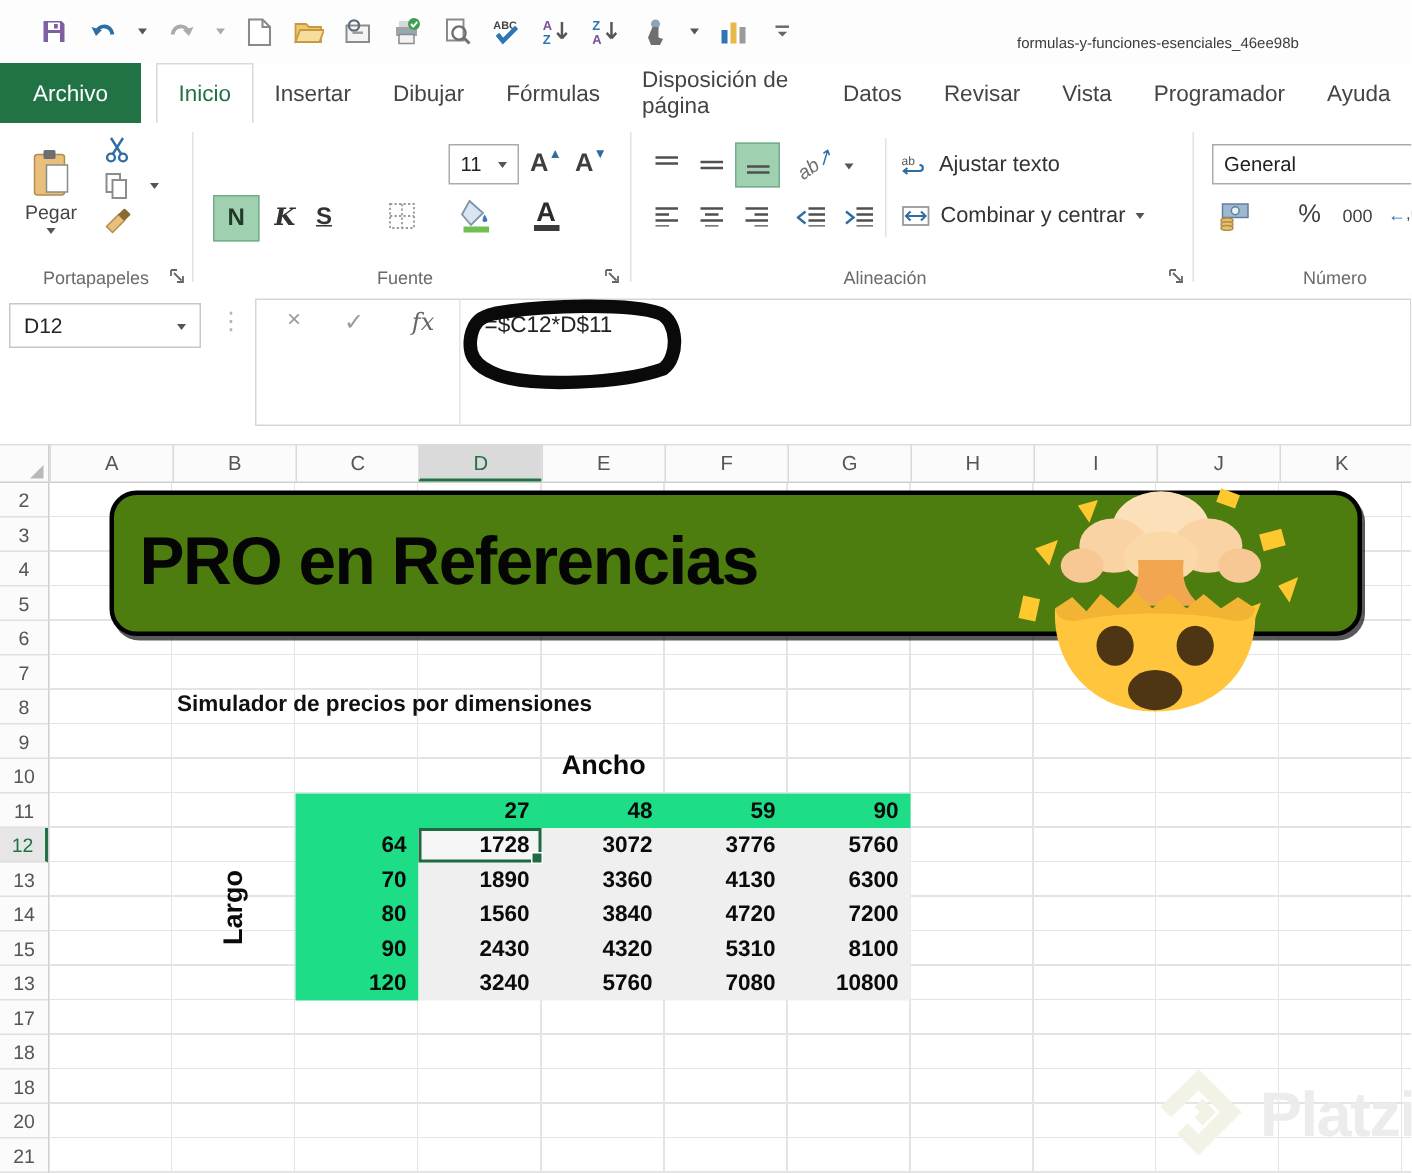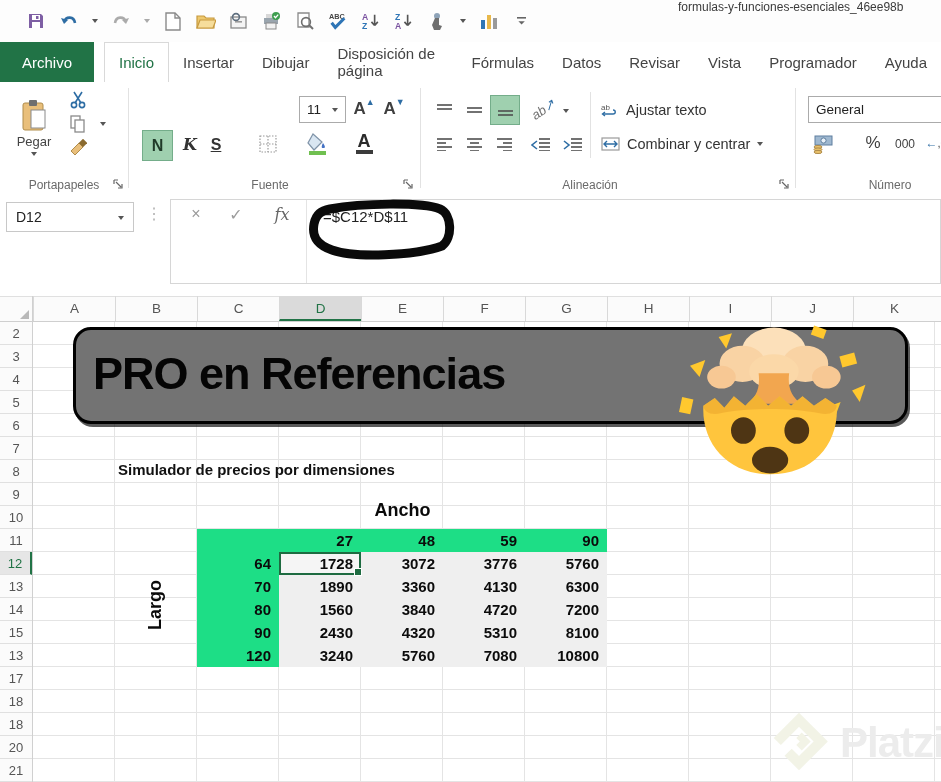--- a/index.html
+++ b/index.html
@@ -5,21 +5,21 @@
   html,body{margin:0;padding:0;background:#fff;}
   #page{position:relative;width:941px;height:782px;overflow:hidden;background:#fff;
         font-family:"Liberation Sans",sans-serif;color:#333;}
   .abs{position:absolute;}
   
   #topbar{position:absolute;left:0;top:0;width:941px;height:42px;background:#fdfdfd;display:flex;align-items:center;}
   .qat{display:flex;align-items:center;gap:13px;padding-left:26px;}
   .qicon{width:20px;height:20px;display:flex;align-items:center;justify-content:center;}
   .cv{display:inline-block;width:0;height:0;border-left:3.5px solid transparent;border-right:3.5px solid transparent;border-top:4px solid #555;}
   .cv.gray{border-top-color:#aaa;}
-  #doctitle{position:absolute;left:678px;top:0;width:263px;white-space:nowrap;overflow:hidden;font-size:12px;color:#3b3b3b;}
+  #doctitle{position:absolute;left:678px;top:24px;width:263px;white-space:nowrap;overflow:hidden;font-size:10px;color:#3b3b3b;}
   
   #tabsrow{position:absolute;left:0;top:42px;width:941px;height:40px;background:#fff;display:flex;align-items:stretch;font-size:15px;}
   .tab{display:flex;align-items:center;padding:0 14px;color:#444;cursor:default;}
   .tab.file{background:#217346;color:#fff;padding:0 22px;}
   .tab.active{color:#217346;border:1px solid #d9d9d9;border-bottom:none;background:#fff;margin-left:10px;text-align:center;}
   
   #ribbon{position:absolute;left:0;top:82px;width:941px;height:114px;background:#fff;border-bottom:1px solid #e1e1e1;}
   .gsep{position:absolute;top:6px;width:1px;height:100px;background:#e2e2e2;}
   .glabel{position:absolute;top:96px;font-size:12px;color:#6a6a6a;text-align:center;}
   .launch{position:absolute;top:96px;width:12px;height:12px;}
@@ -46,21 +46,21 @@
   #corner span{position:absolute;right:3px;bottom:3px;width:0;height:0;border-bottom:9px solid #b9b9b9;border-left:9px solid transparent;}
   .ch{position:absolute;top:296px;width:82px;height:25px;line-height:25px;text-align:center;font-size:13.5px;color:#555;border-left:1px solid #d9d9d9;box-sizing:border-box;}
   .ch.sel{background:#dadada;color:#217346;border-bottom:2px solid #217346;}
   #rowstrip{position:absolute;left:0;top:322px;width:33px;height:460px;background:#fbfbfb;border-right:1px solid #d0d0d0;box-sizing:border-box;}
   .rh{position:absolute;left:0;width:32px;height:23px;line-height:23px;text-align:center;font-size:13px;color:#555;border-bottom:1px solid #e0e0e0;box-sizing:border-box;}
   .rh.sel{background:#e6e6e6;color:#217346;border-right:2px solid #217346;}
   #gridbg{position:absolute;left:33px;top:322px;width:908px;height:460px;
     background-image:repeating-linear-gradient(to bottom,transparent 0 22px,#e4e4e4 22px 23px),
                      repeating-linear-gradient(to right,transparent 0 81px,#e4e4e4 81px 82px);}
   
-  #banner{position:absolute;left:73px;top:327px;width:835px;height:97px;background:#737373;border:3px solid #000;
+  #banner{position:absolute;left:73px;top:327px;width:835px;height:97px;background:#4d7c0f;border:3px solid #000;
           border-radius:18px;box-shadow:2px 3px 0 rgba(0,0,0,.65);box-sizing:border-box;}
   #bannertext{position:absolute;left:17px;top:18px;font-size:45px;font-weight:bold;color:#050505;letter-spacing:-1px;}
   #subtitle{position:absolute;left:118px;top:461px;font-size:15px;font-weight:bold;color:#111;}
   #ancho{position:absolute;left:330px;top:500px;width:145px;text-align:center;font-size:18px;font-weight:bold;color:#0a0a0a;}
   #largo{position:absolute;left:145px;top:660px;width:110px;height:24px;transform:rotate(-90deg);transform-origin:left top;
          text-align:center;font-size:18px;font-weight:bold;color:#0a0a0a;}
   .blk{position:absolute;}
   .tcell{position:absolute;width:74px;height:23px;line-height:23px;text-align:right;padding-right:8px;
          font-size:15px;font-weight:bold;color:#0b0b0b;}
   #selcell{position:absolute;left:279px;top:552px;width:82px;height:23px;border:2px solid #1e6b41;box-sizing:border-box;background:#f5f5f5;}
@@ -176,22 +176,22 @@
       </span>
     </div>
     <div id="doctitle">formulas-y-funciones-esenciales_46ee98b</div>
   </div>
 
   <div id="tabsrow">
     <div class="tab file">Archivo</div>
     <div class="tab active">Inicio</div>
     <div class="tab">Insertar</div>
     <div class="tab">Dibujar</div>
+    <div class="tab">Fórmulas</div>
     <div class="tab">Disposición de página</div>
-    <div class="tab">Fórmulas</div>
     <div class="tab">Datos</div>
     <div class="tab">Revisar</div>
     <div class="tab">Vista</div>
     <div class="tab">Programador</div>
     <div class="tab">Ayuda</div>
   </div>
 
   <div id="ribbon">
     <div class="gsep" style="left:128px"></div>
     <div class="gsep" style="left:420px"></div>

